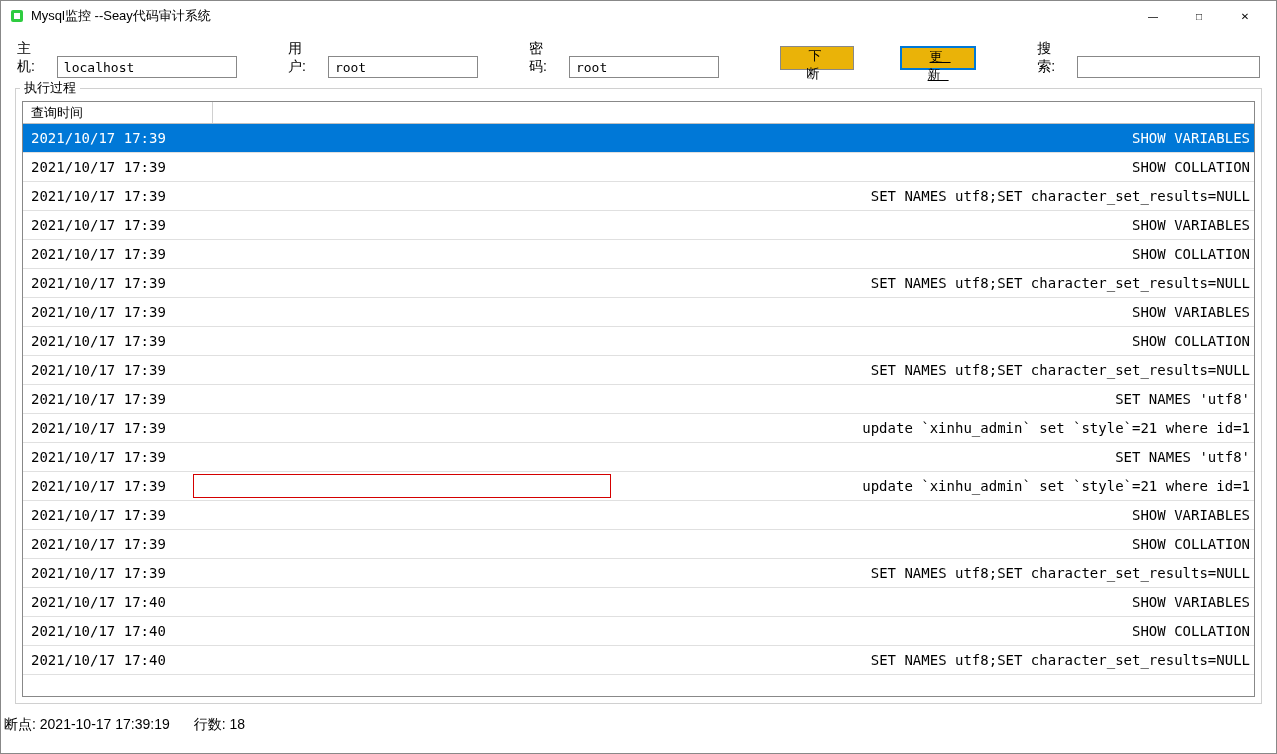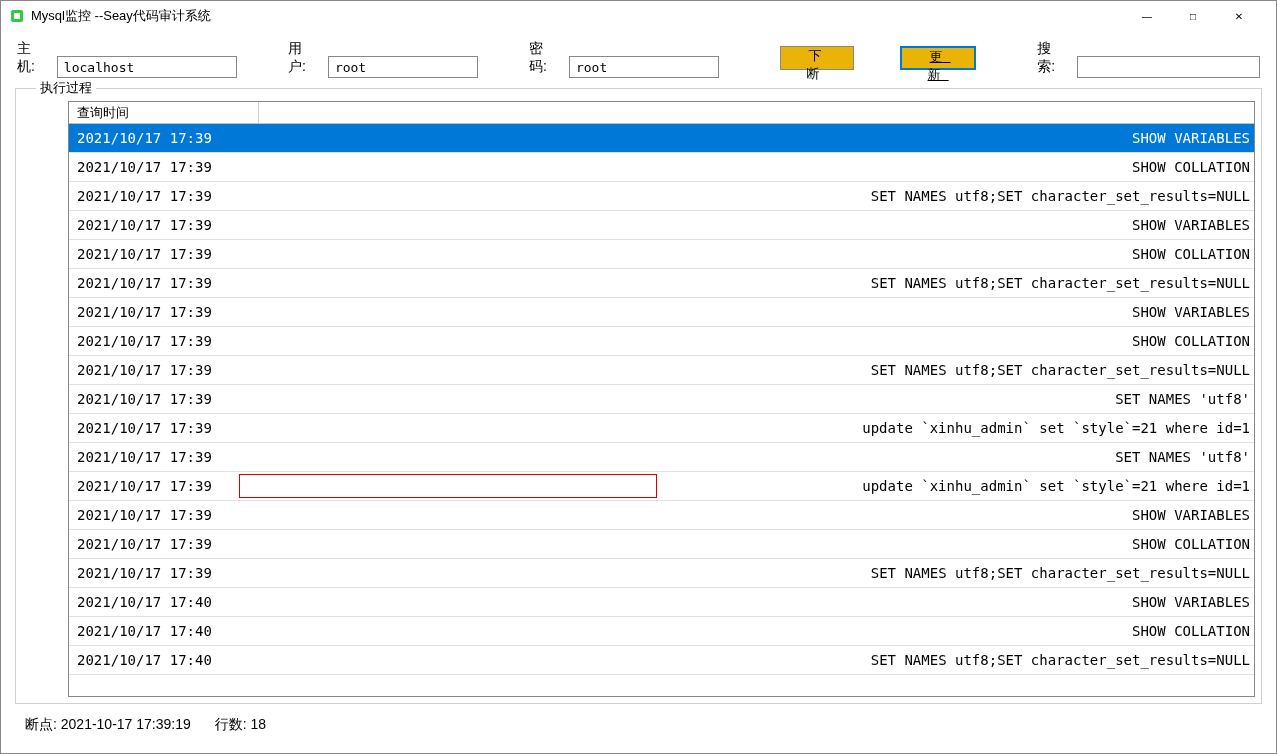--- a/index.html
+++ b/index.html
@@ -9,21 +9,21 @@
   background: #fff;
   width: 1277px;
   height: 754px;
   overflow: hidden;
   border: 1px solid #888;
 }
 .titlebar {
   height: 30px;
   display: flex;
   align-items: center;
-  padding: 0 14px 0 8px;
+  padding: 0 8px 0 8px;
   background: #fff;
 }
 .titlebar .app-icon {
   width: 16px; height: 16px;
   margin-right: 6px;
   display: inline-flex;
   align-items: center; justify-content: center;
 }
 .titlebar .title { flex: 1; font-size: 13px; }
 .winbtns { display: flex; }
@@ -65,31 +65,30 @@
 .spacer-md { width: 34px; }
 
 .fieldset {
   margin: 0 14px 8px;
   border: 1px solid #d0d0d0;
   position: relative;
   height: 616px;
 }
 .fieldset .legend {
   position: absolute;
-  top: -10px; left: 20px;
+  top: -10px; left: 4px;
   background: #fff;
   padding: 0 4px;
   font-size: 13px;
 }
 .table-wrap {
   position: absolute;
   top: 12px; left: 6px; right: 6px; bottom: 6px;
   border: 1px solid #888;
   overflow: hidden;
-  margin-left: 46px;
 }
 .thead {
   display: flex;
   background: #fff;
   border-bottom: 1px solid #c0c0c0;
   height: 22px;
 }
 .th {
   padding: 2px 8px;
   border-right: 1px solid #d0d0d0;
@@ -114,21 +113,21 @@
   position: absolute;
   border: 1px solid #d40000;
   left: 170px;
   width: 418px;
   height: 24px;
   top: 2px;
   pointer-events: none;
 }
 
 .statusbar {
-  padding: 4px 24px;
+  padding: 4px 3px;
   display: flex;
   gap: 24px;
   font-size: 14px;
 }
 </style>
 </head>
 <body>
 
 <div class="titlebar">
   <span class="app-icon">

